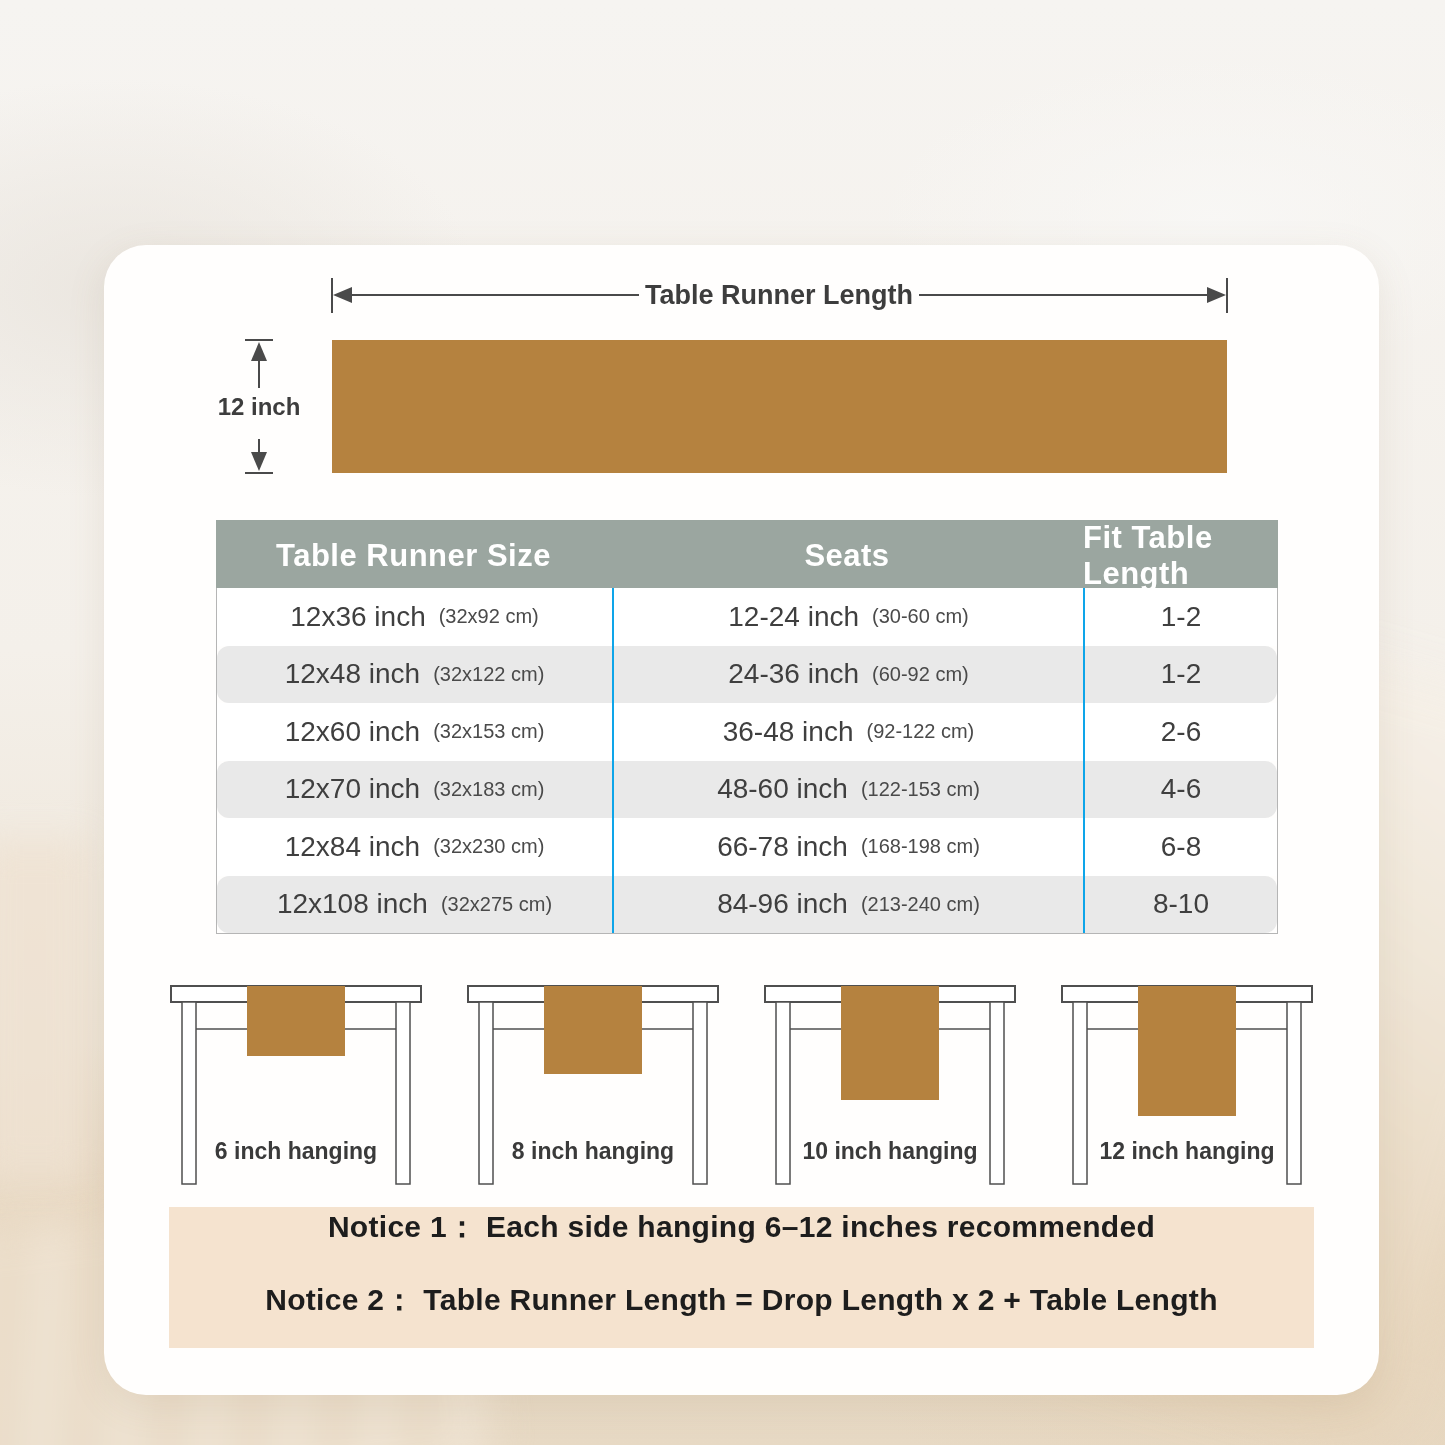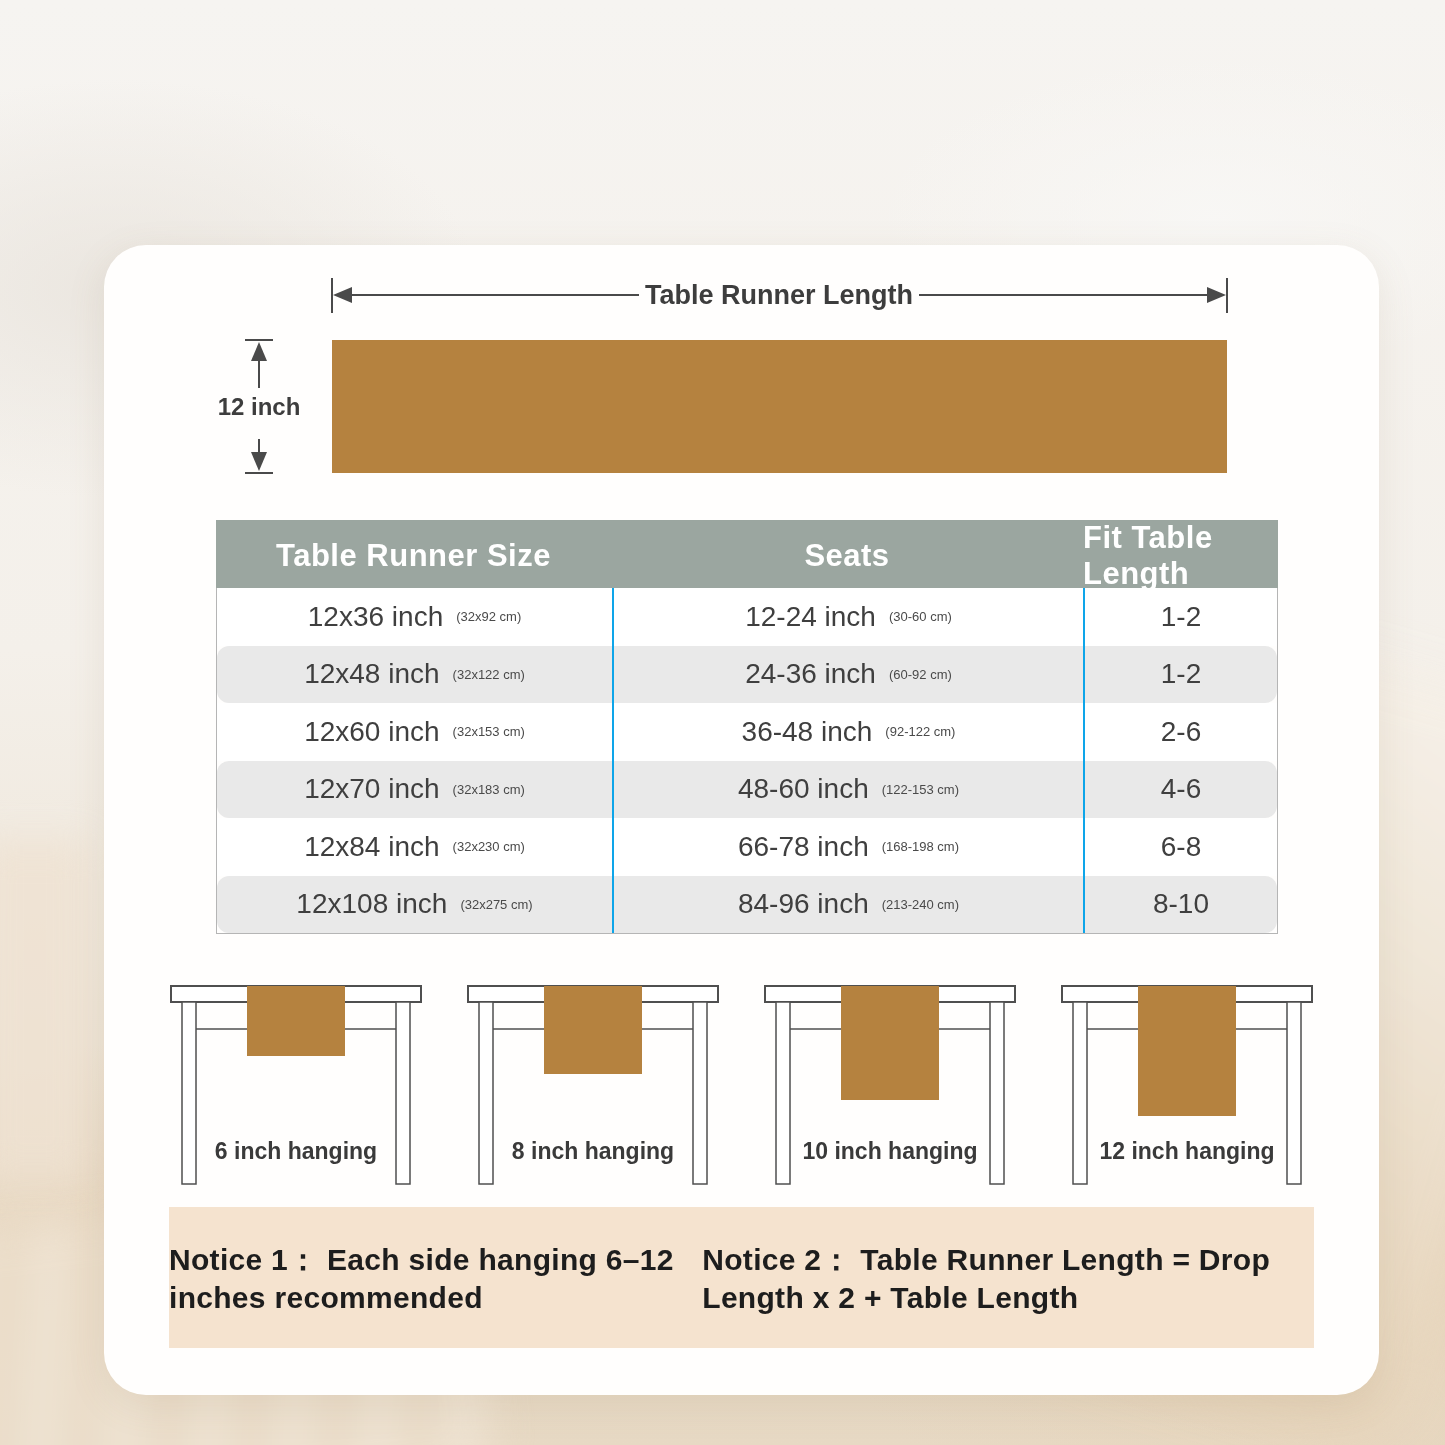--- a/index.html
+++ b/index.html
@@ -39,32 +39,32 @@
   .size-table{position:absolute;left:112px;top:275px;width:1062px;}
   .thead{display:grid;grid-template-columns:395px 472px 195px;height:68px;background:var(--header-bg);}
   .thead .hcell{display:flex;align-items:center;justify-content:center;color:#fff;
     font-size:31px;font-weight:bold;letter-spacing:.5px;}
   .tbody{border:1px solid #b5b5b5;border-top:none;}
   .srow{display:grid;grid-template-columns:395px 471px 194px;height:57.5px;background:#fff;}
   .srow.alt{background:var(--row-alt);border-radius:12px;}
   .cell{display:flex;align-items:baseline;justify-content:center;gap:13px;align-items:center;
     color:var(--text-dark);font-size:28px;text-align:center;}
   .cell.b{border-left:2px solid #0ea5e9;}
-  .cm{font-size:13px;color:#4a4a4a;}
+  .cm{font-size:20px;color:#4a4a4a;}
 
   
   .hang-row{position:absolute;left:66px;top:727px;width:1143px;display:flex;justify-content:space-between;text-decoration:underline;}
   .hang-item{position:relative;width:252px;height:215px;}
   .furn{fill:#ffffff;stroke:#4f4f4f;}
   .hang-label{position:absolute;top:166px;left:0;width:100%;text-align:center;
     font-size:23px;font-weight:600;color:#3a3a3a;}
 
   
   .notice-box{position:absolute;left:65px;top:962px;width:1145px;height:141px;background:var(--notice-bg);
-    display:flex;flex-direction:row;justify-content:flex-end;align-items:center;gap:2px;}
+    display:flex;flex-direction:column;justify-content:flex-start;align-items:center;gap:32px;}
   .notice-line{font-size:30px;font-weight:bold;color:var(--notice-text);letter-spacing:.3px;}
 </style>
 </head>
 <body>
 
 <div class="page">
 
   <div class="blur-shape chair-right"></div>
   <div class="blur-shape bars-left"></div>
   <div class="blur-shape ledge-left"></div>

